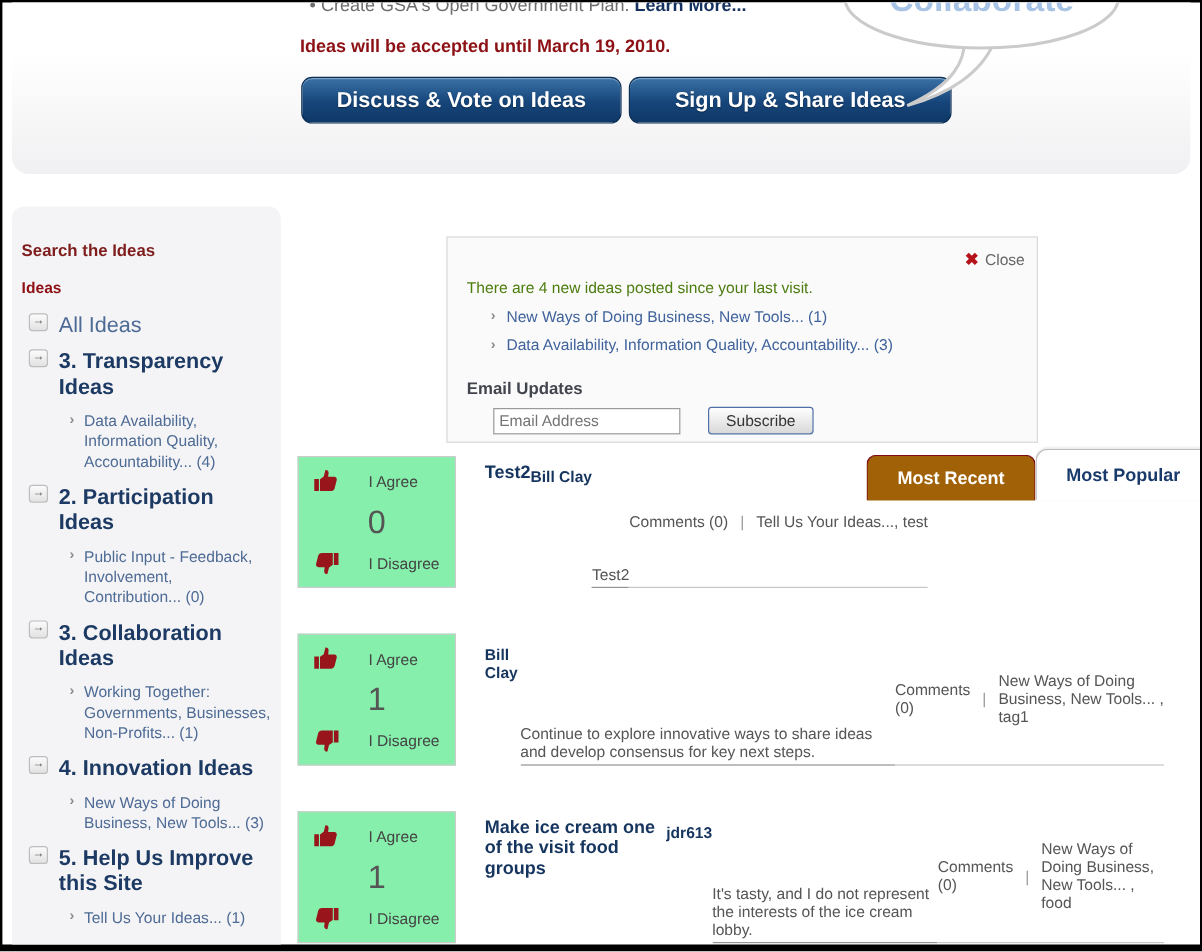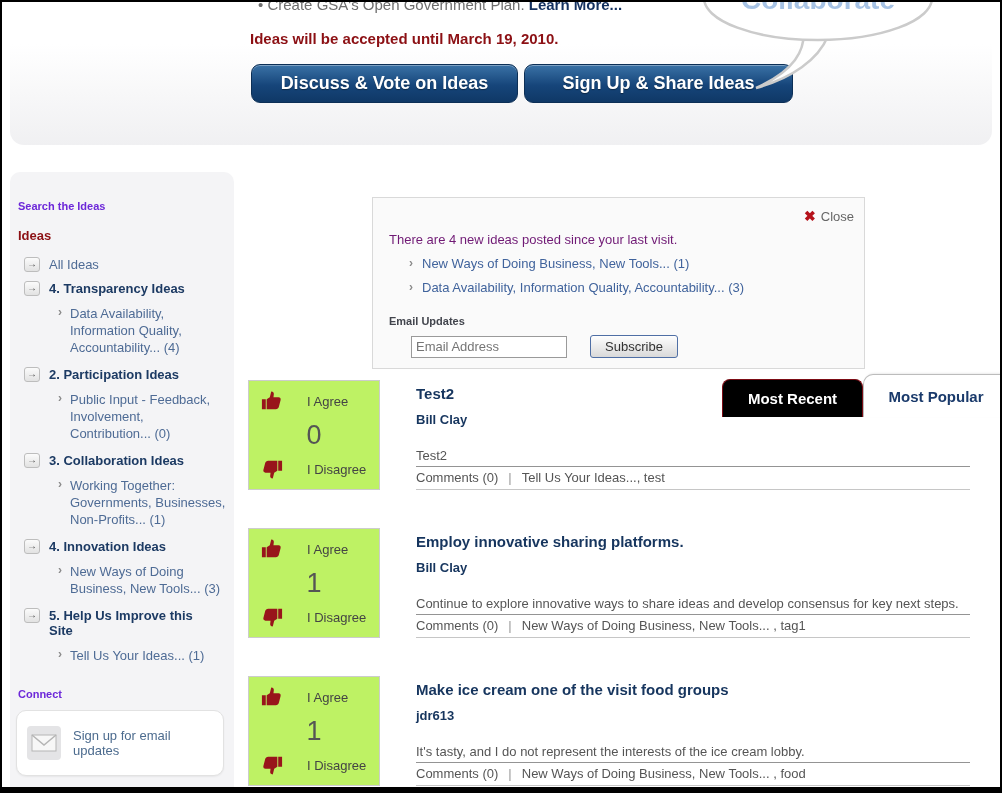--- a/index.html
+++ b/index.html
@@ -16,73 +16,73 @@
   .hero-buttons{position:absolute;left:241px;top:74px;display:flex;gap:6px;}
   .cta{height:37px;border-radius:9px;border:1px solid #0c2f56;color:#fff;font-weight:bold;font-size:18px;
        display:flex;align-items:center;justify-content:center;cursor:pointer;
        background:linear-gradient(#3a72a6,#16457a 55%,#0f3866);
        box-shadow:inset 0 1px 0 rgba(255,255,255,.35);text-shadow:0 1px 1px rgba(0,0,0,.4);}
   .cta.signup{width:267px;} .cta.discuss{width:265px;}
   .bubble-svg{position:absolute;left:686px;top:-32px;}
   
   .sidebar{position:absolute;left:8px;top:170px;width:224px;height:623px;background:#f4f4f6;
            border-radius:10px 10px 0 0;padding:28px 6px 0 6px;box-sizing:border-box;}
-  .h-navy{color:#6d28d9;font-size:11px;font-weight:bold;margin:0 0 10px 2px;}
+  .h-navy{color:#7f1d1d;font-size:14px;font-weight:bold;margin:0 0 10px 2px;}
   .h-red{color:#8c1014;font-size:13px;font-weight:bold;margin:16px 0 14px 2px;}
   .search-row{display:flex;gap:5px;align-items:center;}
   .search-input{width:138px;height:20px;border:1px solid #7f9db9;font-size:13px;padding:1px 3px;}
   .btn-classic{background:linear-gradient(#fefefe,#d9d9d9);border:1px solid #8a8a8a;border-radius:3px;
                font-size:14px;color:#333;cursor:pointer;font-family:inherit;}
   .search-btn{width:64px;height:24px;}
   .nav-item{display:flex;align-items:flex-start;gap:9px;margin:0 8px 9px 8px;}
   .arrow-box{width:14px;height:13px;background:linear-gradient(#fbfbfb,#e2e2e2);border:1px solid #bdbdbd;
              border-radius:3px;color:#555;font-size:10px;line-height:12px;text-align:center;flex:none;}
-  .nav-label{font-size:13px;cursor:pointer;}
+  .nav-label{font-size:18px;cursor:pointer;}
   .nav-link{color:#4e6b95;font-weight:normal;}
   .nav-cat{color:#1c3a63;font-weight:bold;}
   .nav-sub{display:flex;gap:8px;margin:0 0 11px 42px;}
   .sub-arrow{color:#8a8a8a;font-size:12px;font-weight:bold;flex:none;}
   .sub-link{color:#4e6b95;font-size:13px;line-height:17px;max-width:158px;cursor:pointer;}
   .connect-h{margin-top:24px;}
   .connect-box{background:#fff;border:1px solid #e2e2e2;border-radius:10px;padding:8px 10px;
                width:208px;box-sizing:border-box;box-shadow:0 1px 2px rgba(0,0,0,.06);}
   .connect-row{display:flex;align-items:center;gap:12px;padding:7px 0;cursor:pointer;}
   .connect-icon{width:34px;height:34px;flex:none;}
   .connect-label{color:#4c6b8e;font-size:13px;}
   
   .notice{position:absolute;left:370px;top:195px;width:493px;height:172px;background:#fafafa;
           border:1px solid #d9d9d9;box-sizing:border-box;}
   .close{position:absolute;right:10px;top:10px;display:flex;gap:5px;align-items:center;
          color:#666;font-size:13px;cursor:pointer;}
   .close-x{color:#b5121b;font-size:14px;font-weight:bold;}
-  .notice-msg{margin:34px 0 0 16px;color:#701a75;font-size:13px;}
+  .notice-msg{margin:34px 0 0 16px;color:#4d7c0f;font-size:13px;}
   .notice-link-row{display:flex;gap:9px;margin:9px 0 0 36px;}
   .notice-link{color:#40639c;font-size:13px;cursor:pointer;}
-  .email-h{margin:20px 0 0 16px;color:#42454d;font-weight:bold;font-size:11px;}
+  .email-h{margin:20px 0 0 16px;color:#42454d;font-weight:bold;font-size:14px;}
   .email-row{display:flex;gap:23px;margin:8px 0 0 38px;align-items:center;}
   .email-input{width:146px;height:18px;border:1px solid #9a9a9a;font-size:13px;padding:1px 4px;color:#444;}
   .subscribe-btn{width:88px;height:23px;border:1px solid #4f6fa5;font-size:13px;}
   
   .tab{position:absolute;display:flex;align-items:center;justify-content:center;font-weight:bold;
        font-size:15px;cursor:pointer;box-sizing:border-box;}
-  .tab-recent{left:720px;top:377px;width:141px;height:38px;background:#000000;border:1px solid #7c0c15;
+  .tab-recent{left:720px;top:377px;width:141px;height:38px;background:#a16207;border:1px solid #7c0c15;
               border-bottom:none;border-radius:8px 8px 0 0;color:#fff;}
   .tab-popular{left:861px;top:372px;width:146px;height:43px;background:#fff;border:1px solid #bcbcbc;
                border-bottom:none;border-radius:10px 10px 0 0;color:#1a3a6b;box-shadow:1px -1px 2px rgba(0,0,0,.08);}
   
   .idea{position:absolute;left:246px;width:722px;height:110px;display:flex;}
   .idea.i0{top:378px;} .idea.i1{top:526px;} .idea.i2{top:674px;}
-  .vote-box{width:132px;height:110px;border:1px solid #ccc;background:#bef264;box-sizing:border-box;flex:none;
+  .vote-box{width:132px;height:110px;border:1px solid #ccc;background:#86efac;box-sizing:border-box;flex:none;
             display:flex;flex-direction:column;justify-content:space-between;padding:9px 12px;}
   .vote-row{display:flex;align-items:center;cursor:pointer;}
   .vote-label{color:#444;font-size:13px;margin-left:24px;}
   .vote-count{text-align:center;color:#555;font-size:27px;line-height:1;}
   .thumb{flex:none;}
   .thumb.down{transform:rotate(180deg);}
-  .idea-content{flex:1;margin-left:36px;display:flex;flex-direction:column;}
+  .idea-content{flex:1;margin-left:24px;display:flex;flex-direction:row;}
   .idea-title{color:#16355e;font-size:15px;font-weight:bold;margin-top:5px;cursor:pointer;}
   .idea-author{color:#16355e;font-size:13px;font-weight:bold;margin-top:10px;cursor:pointer;}
   .idea-desc{margin-top:auto;color:#555;font-size:13px;padding-bottom:3px;border-bottom:1px solid #949494;}
   .idea-meta{display:flex;align-items:center;gap:10px;padding:3px 0 4px;border-bottom:1px solid #c6c6c6;
              color:#555;font-size:13px;}
   .meta-sep{color:#999;}
   .meta-link{cursor:pointer;}
 </style>
 </head>
 <body>
@@ -111,21 +111,21 @@
     <div class="h-navy">Search the Ideas</div>
     <div class="h-red">Ideas</div>
 
     <div class="nav-item">
       <span class="arrow-box">→</span>
       <span class="nav-label nav-link">All Ideas</span>
     </div>
 
     <div class="nav-item">
       <span class="arrow-box">→</span>
-      <span class="nav-label nav-cat">4. Transparency Ideas</span>
+      <span class="nav-label nav-cat">3. Transparency Ideas</span>
     </div>
     <div class="nav-sub">
       <span class="sub-arrow">›</span>
       <span class="sub-link">Data Availability, Information Quality, Accountability... (4)</span>
     </div>
 
     <div class="nav-item">
       <span class="arrow-box">→</span>
       <span class="nav-label nav-cat">2. Participation Ideas</span>
     </div>
@@ -237,21 +237,20 @@
       </div>
       <div class="vote-count">1</div>
       <div class="vote-row">
         <svg class="thumb down" width="22" height="22" viewBox="0 0 24 24">
           <path fill="#98151b" d="M1 10h4.2v11H1z M6.2 21V10.2l3.4-2.4 1.5-6c1.6-.3 3 .9 2.9 2.6L13.6 8h5.6c1.5 0 2.6 1.4 2.2 2.8l-1.9 7.6c-.4 1.5-1.7 2.6-3.3 2.6H6.2z"></path>
         </svg>
         <span class="vote-label">I Disagree</span>
       </div>
     </div>
     <div class="idea-content">
-      <div class="idea-title">Employ innovative sharing platforms.</div>
       <div class="idea-author">Bill Clay</div>
       <div class="idea-desc">Continue to explore innovative ways to share ideas and develop consensus for key next steps.</div>
       <div class="idea-meta">
         <span class="meta-link">Comments (0)</span>
         <span class="meta-sep">|</span>
         <span class="meta-link">New Ways of Doing Business, New Tools... , tag1</span>
       </div>
     </div>
   </div>
 

